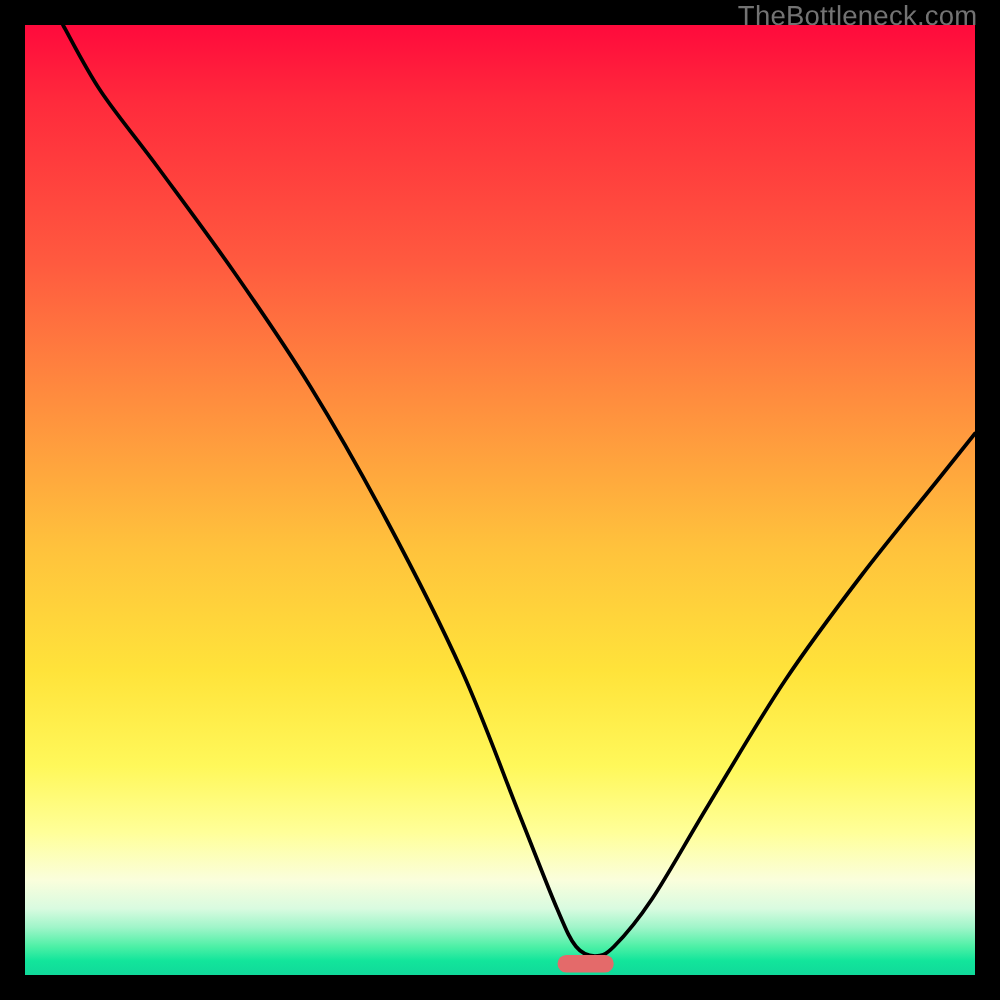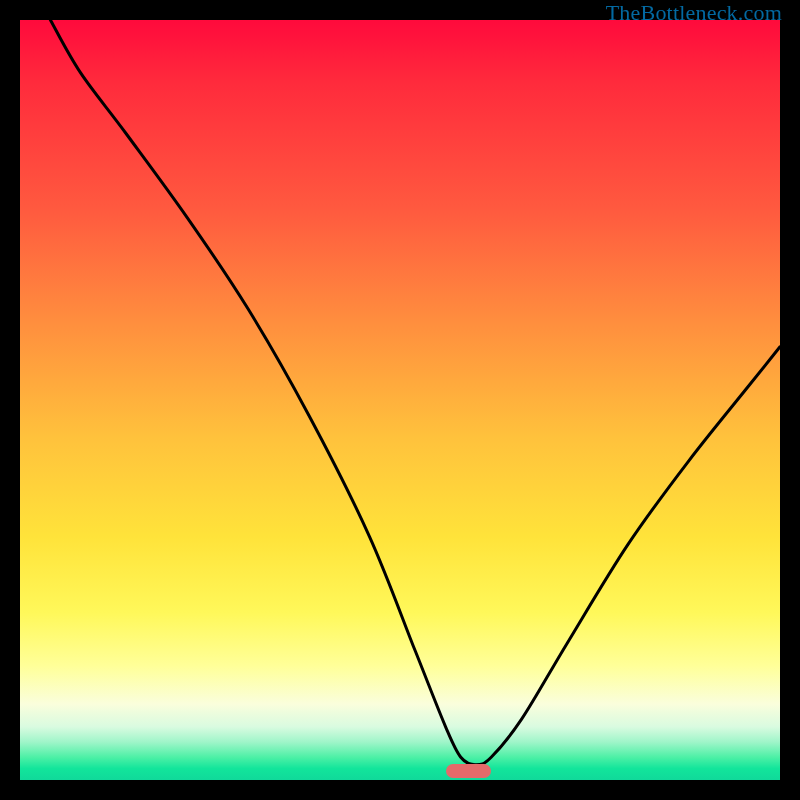--- a/index.html
+++ b/index.html
@@ -60,25 +60,24 @@
   .marker {
     position: absolute;
     height: 14px;
     background: #e46a6a;
     border-radius: 7px;
   }
   .watermark {
     position: absolute;
     top: 0;
     right: 18px;
-    color: #0369a1;
+    color: #737373;
     font-size: 22px;
     letter-spacing: 0.2px;
     user-select: none;
-    font-family: Liberation Serif, serif;
   }
 </style>
 </head>
 <body>
 
 <div class="frame">
 
   <div class="watermark">TheBottleneck.com</div>
 
   <div class="plot-area">

